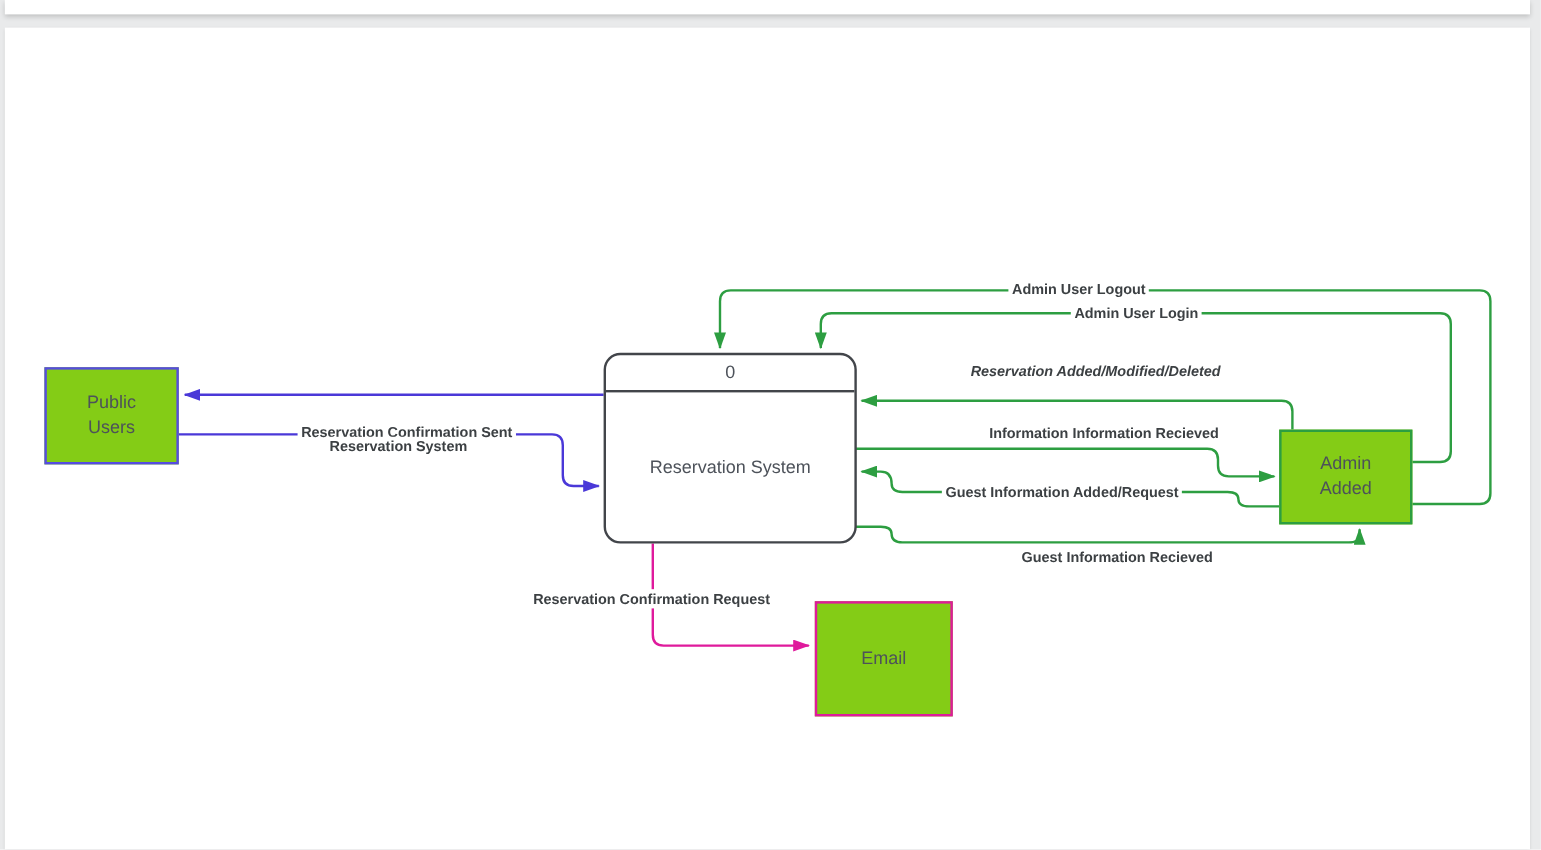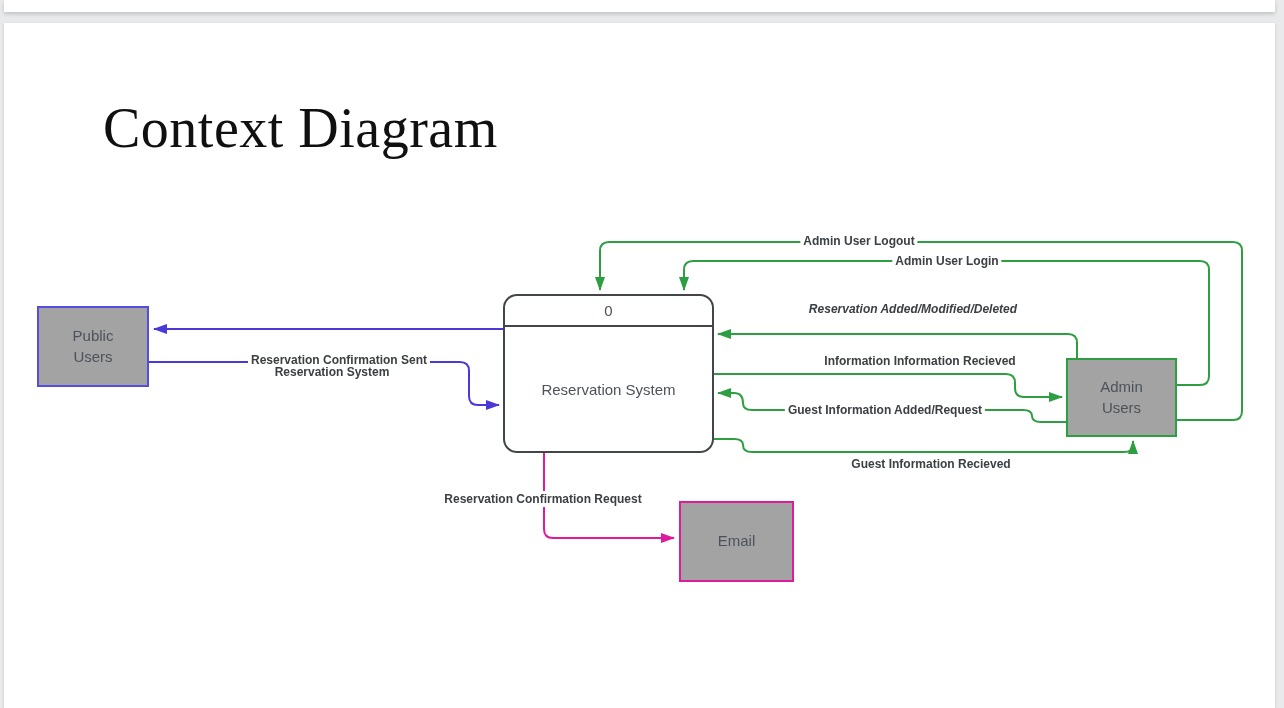--- a/index.html
+++ b/index.html
@@ -29,21 +29,21 @@
   }
   svg.flows{position:absolute;left:0;top:0;}
   svg.flows path{fill:none;stroke-width:2px;}
   .f-blue{stroke:var(--blue);}
   .f-green{stroke:var(--green);}
   .f-magenta{stroke:var(--magenta);}
   #ah-blue path{fill:var(--blue);}
   #ah-green path{fill:var(--green);}
   #ah-magenta path{fill:var(--magenta);}
   .entity{
-    position:absolute;background:#a3a3a3;display:flex;align-items:center;justify-content:center;
+    position:absolute;background:#84cc16;display:flex;align-items:center;justify-content:center;
     text-align:center;color:var(--entity-text);font-size:15px;line-height:1.35;white-space:pre-line;
   }
   .entity.blue{border:2px solid #564ce0;}
   .entity.green{border:2px solid var(--green);}
   .entity.magenta{border:2px solid var(--magenta);}
   .process{
     position:absolute;left:503px;top:294px;width:211px;height:159px;
     background:#fff;border:2px solid var(--dark);border-radius:14px;
     display:flex;flex-direction:column;color:var(--entity-text);
   }
@@ -59,21 +59,20 @@
   }
 </style>
 </head>
 <body>
 
 <div class="prev-slide"></div>
 <div class="slide"></div>
 
 <div class="layer">
 
-  <div class="slide-title">Context Diagram</div>
 
   <svg class="flows" width="1284" height="708" viewBox="0 0 1284 708">
     <defs>
       <marker id="ah-blue" markerWidth="14" markerHeight="10" refX="13" refY="5" orient="auto" markerUnits="userSpaceOnUse">
         <path d="M0,0 L14,5 L0,10 Z"></path>
       </marker>
       <marker id="ah-green" markerWidth="14" markerHeight="10" refX="13" refY="5" orient="auto" markerUnits="userSpaceOnUse">
         <path d="M0,0 L14,5 L0,10 Z"></path>
       </marker>
       <marker id="ah-magenta" markerWidth="14" markerHeight="10" refX="13" refY="5" orient="auto" markerUnits="userSpaceOnUse">
@@ -94,35 +93,35 @@
     <path class="f-magenta" d="M 544 453 V 529 Q 544 538 553 538 H 674" marker-end="url(#ah-magenta)"></path>
   </svg>
 
   <div class="entity blue" style="left:37px;top:306px;width:112px;height:81px;">
     <span>Public
 Users</span>
   </div>
 
   <div class="entity green" style="left:1066px;top:358px;width:111px;height:79px;">
     <span>Admin
-Users</span>
+Added</span>
   </div>
 
-  <div class="entity magenta" style="left:679px;top:501px;width:115px;height:81px;">
+  <div class="entity magenta" style="left:679px;top:501px;width:115px;height:96px;">
     <span>Email</span>
   </div>
 
   <div class="process">
     <div class="process-header">0</div>
     <div class="process-body">Reservation System</div>
   </div>
 
   <div class="flow-label" style="left:339px;top:315px;margin-top:45px;">Reservation Confirmation Sent</div>
   <div class="flow-label" style="left:332px;top:372px;">Reservation System</div>
-  <div class="flow-label" style="left:859px;top:241px;">Admin User Logout</div>
+  <div class="flow-label" style="left:899px;top:241px;">Admin User Logout</div>
   <div class="flow-label" style="left:947px;top:261px;">Admin User Login</div>
   <div class="flow-label" style="left:913px;top:309px;font-style:italic;">Reservation Added/Modified/Deleted</div>
   <div class="flow-label" style="left:920px;top:361px;">Information Information Recieved</div>
   <div class="flow-label" style="left:885px;top:410px;">Guest Information Added/Request</div>
   <div class="flow-label" style="left:931px;top:464px;">Guest Information Recieved</div>
   <div class="flow-label" style="left:543px;top:499px;">Reservation Confirmation Request</div>
 
 </div>
 
 </body></html>

